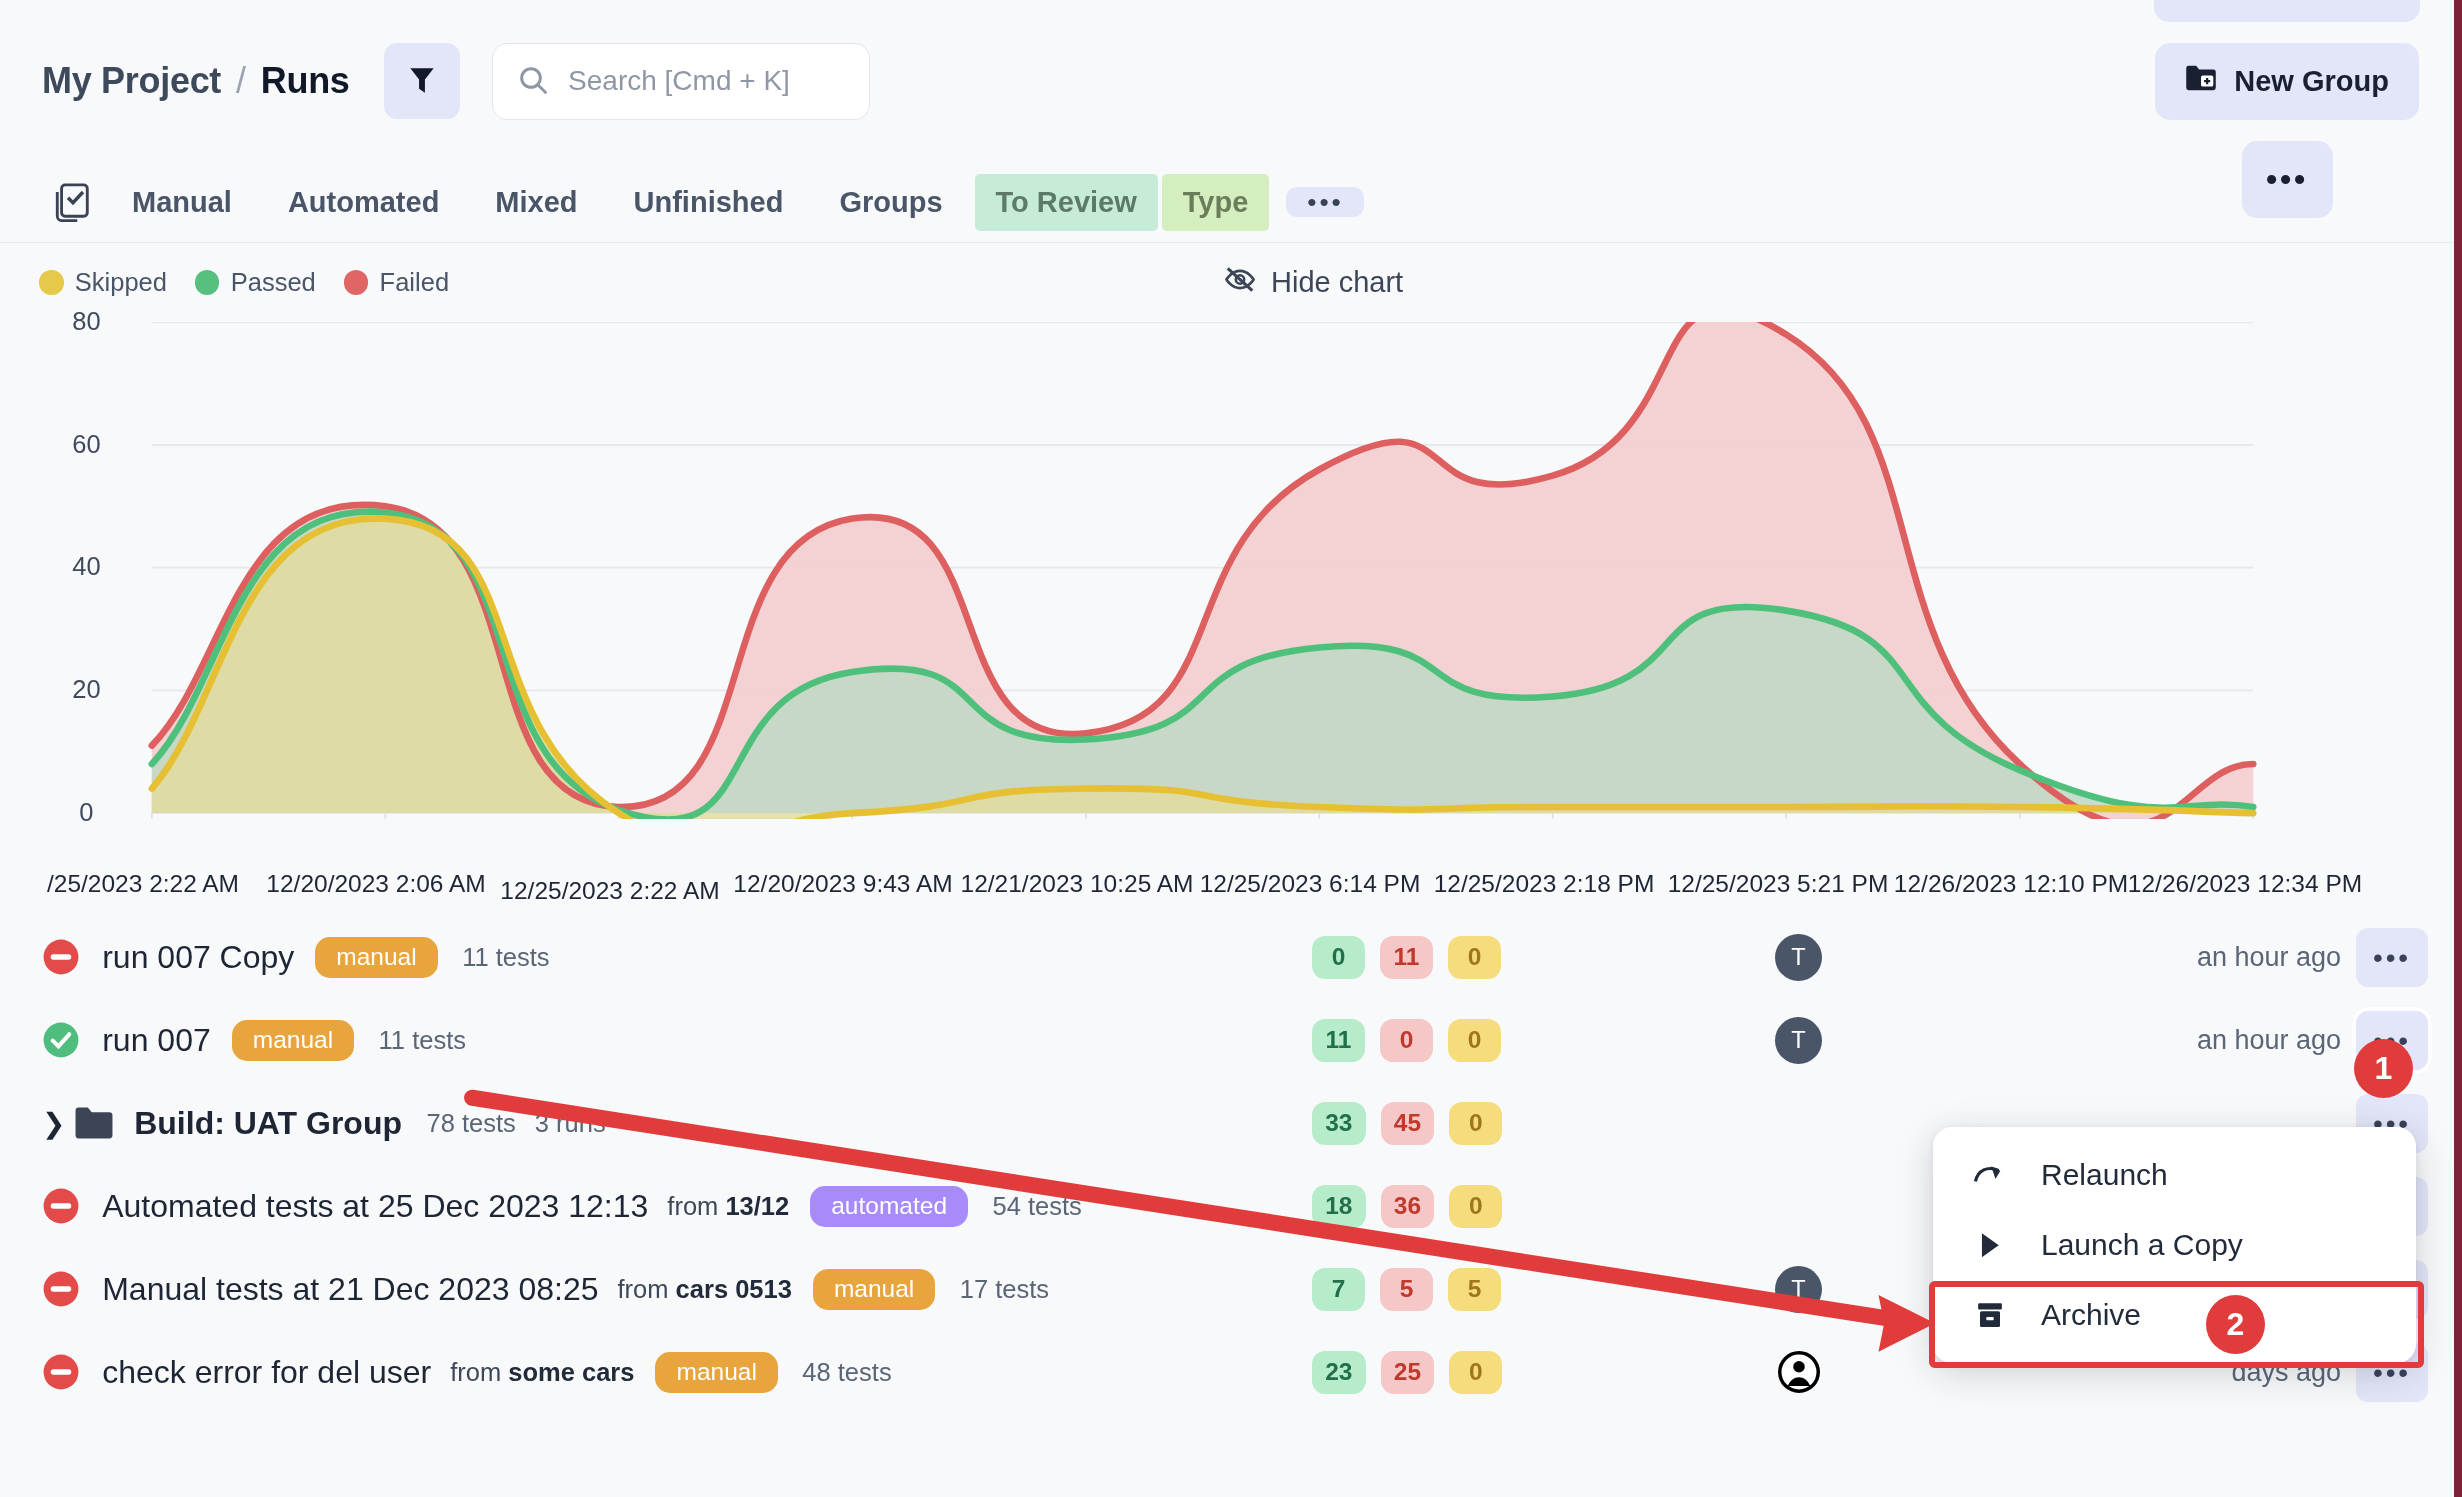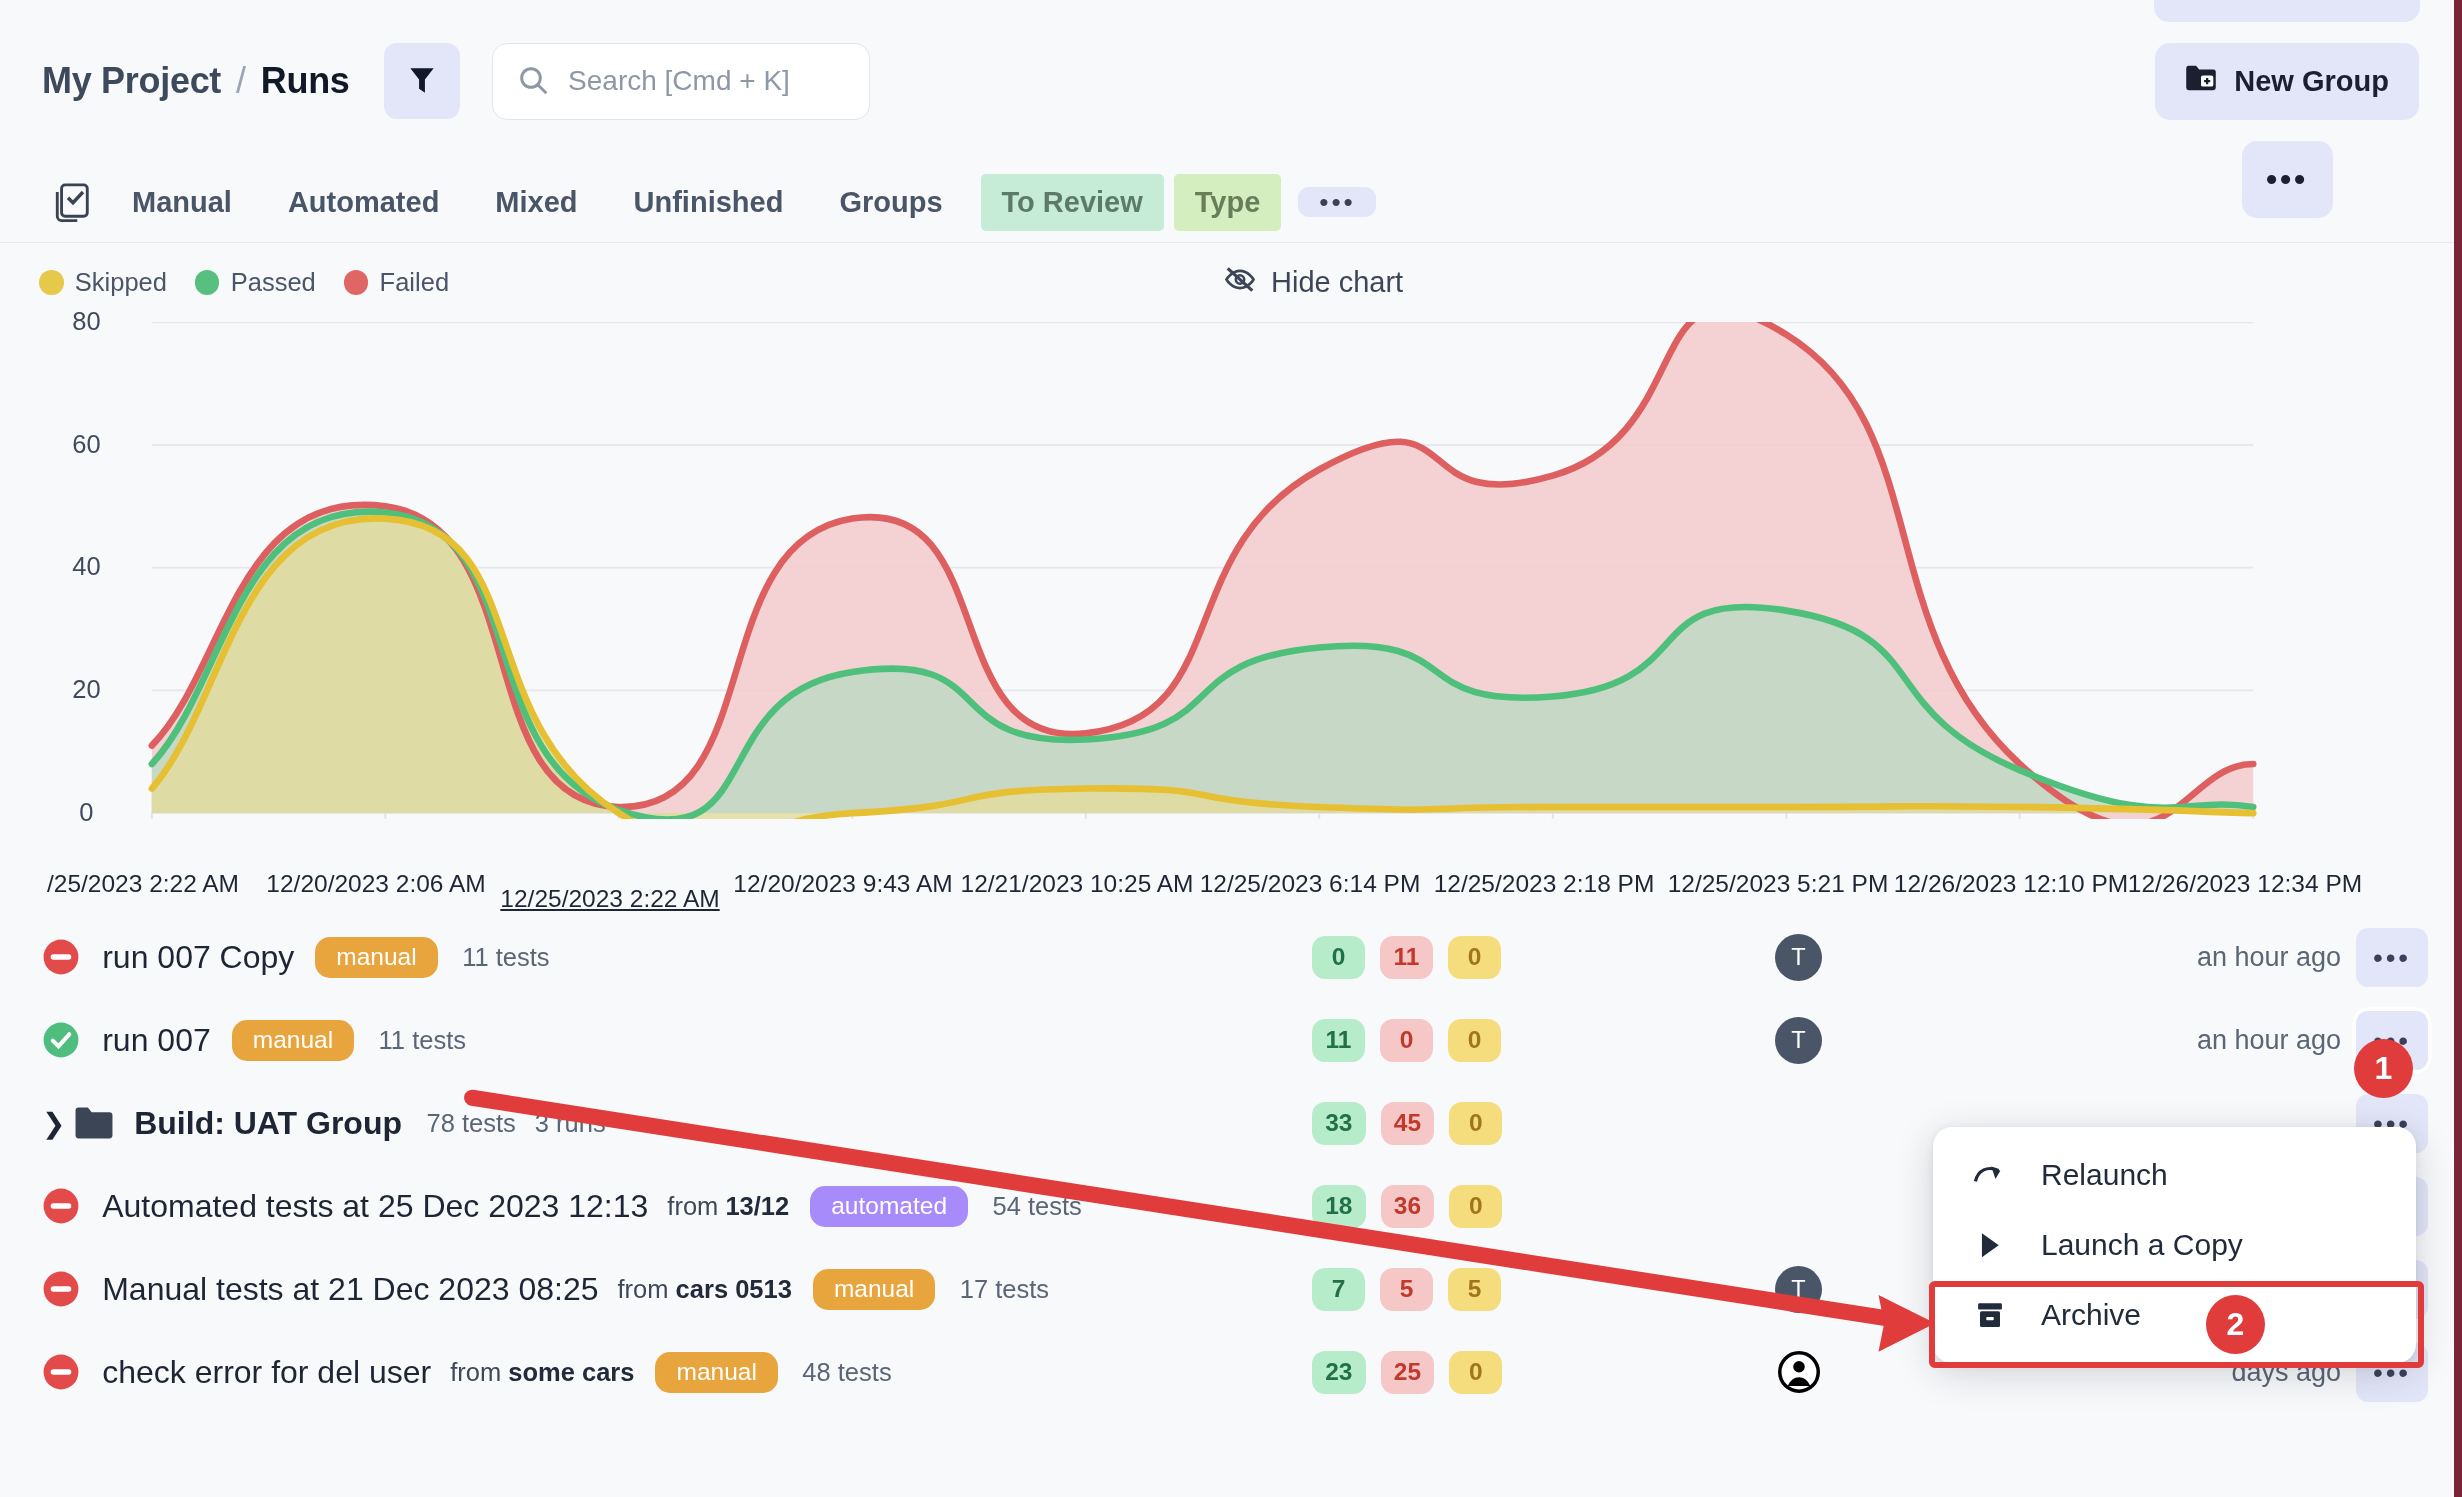--- a/index.html
+++ b/index.html
@@ -62,21 +62,21 @@
     height: 81px; display:flex; align-items:center;
     padding: 0 42px; gap: 0;
     border-bottom: 1.9px solid #e8eaef;
   }
   #tabbar .tabicon { width:62px; display:flex; align-items:center; justify-content:center; cursor:pointer;}
   .tab {
     font-size:29px; font-weight:600; color:#4a5568;
     padding: 0 28px; cursor:pointer; white-space:nowrap;
   }
   .tab.chip {
-    border-radius:5px; padding: 12px 21px; margin-left:10px; font-weight:600;
+    border-radius:5px; padding: 12px 21px; margin-left:4px; font-weight:600;
   }
   .tab.chip.teal { background:#c6ecd7; color:#5d7a69; }
   .tab.chip.green { background:#d4eec0; color:#6a7d59; }
   .chipdots {
     background:#e3e6f8; border-radius:11.3px; padding:9.4px 21px; margin-left:17px;
     cursor:pointer; display:flex; align-items:center;
   }
   .chipdots .dots { font-size:26.4px; color:#3a4354; }
 
   
@@ -299,21 +299,21 @@
       </svg>
       <div class="ytick" style="left: 0px; top: 476px;">0</div>
       <div class="ytick" style="left: 0px; top: 353px;">20</div>
       <div class="ytick" style="left: 0px; top: 230px;">40</div>
       <div class="ytick" style="left: 0px; top: 108px;">60</div>
       <div class="ytick" style="left: 0px; top: -15px;">80</div>
     </div>
   <div id="xaxis">
       <div class="xtick" style="left: 104px; top: 13.2px;">/25/2023 2:22 AM</div>
       <div class="xtick" style="left: 337px; top: 13.2px;">12/20/2023 2:06 AM</div>
-      <div class="xtick" style="left: 571px; top: 28px; text-decoration: underline;">12/25/2023 2:22 AM</div>
+      <div class="xtick" style="left: 571px; top: 20px;">12/25/2023 2:22 AM</div>
       <div class="xtick" style="left: 804px; top: 13.2px;">12/20/2023 9:43 AM</div>
       <div class="xtick" style="left: 1038px; top: 13.2px;">12/21/2023 10:25 AM</div>
       <div class="xtick" style="left: 1271px; top: 13.2px;">12/25/2023 6:14 PM</div>
       <div class="xtick" style="left: 1505px; top: 13.2px;">12/25/2023 2:18 PM</div>
       <div class="xtick" style="left: 1739px; top: 13.2px;">12/25/2023 5:21 PM</div>
       <div class="xtick" style="left: 1972px; top: 13.2px;">12/26/2023 12:10 PM</div>
       <div class="xtick" style="left: 2206px; top: 13.2px;">12/26/2023 12:34 PM</div>
     </div>
 </div>
 

